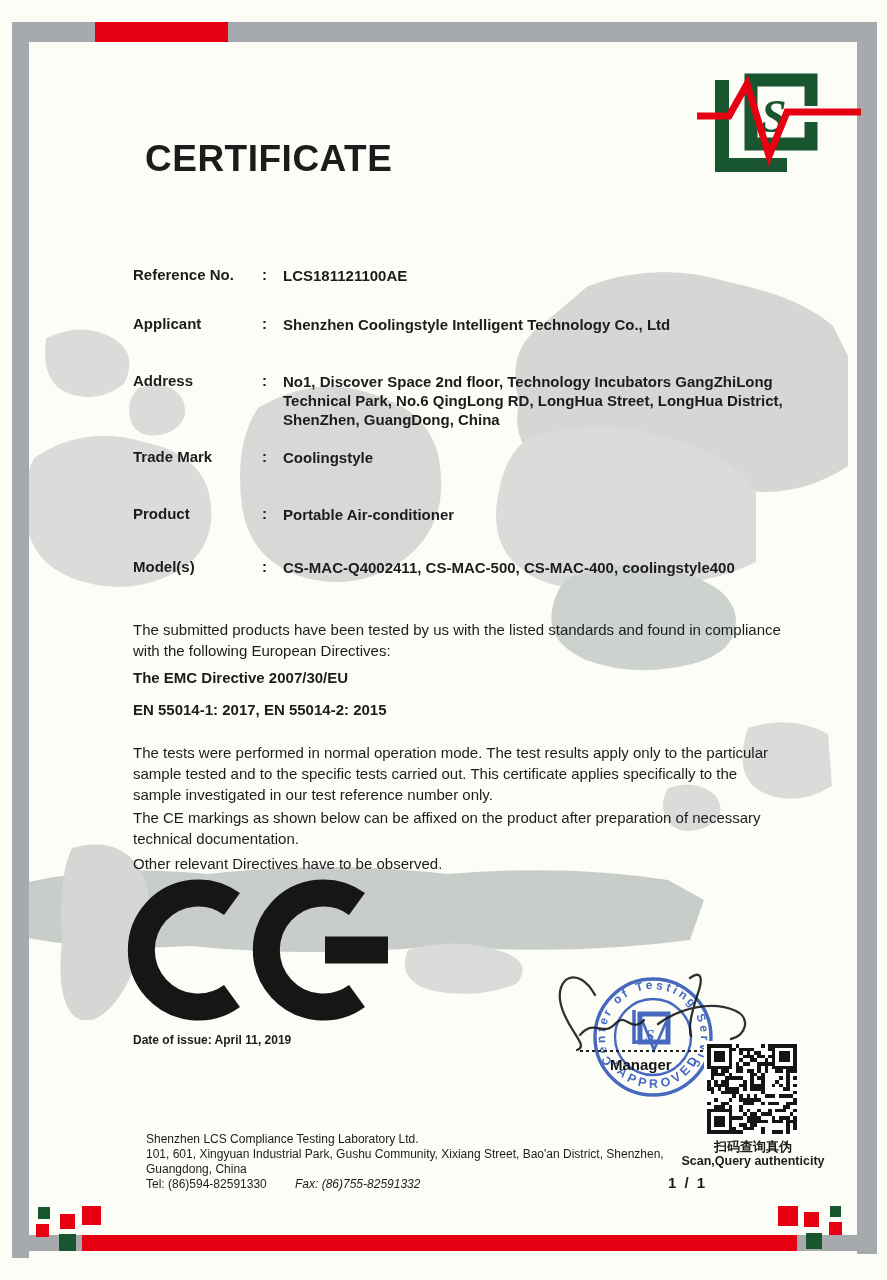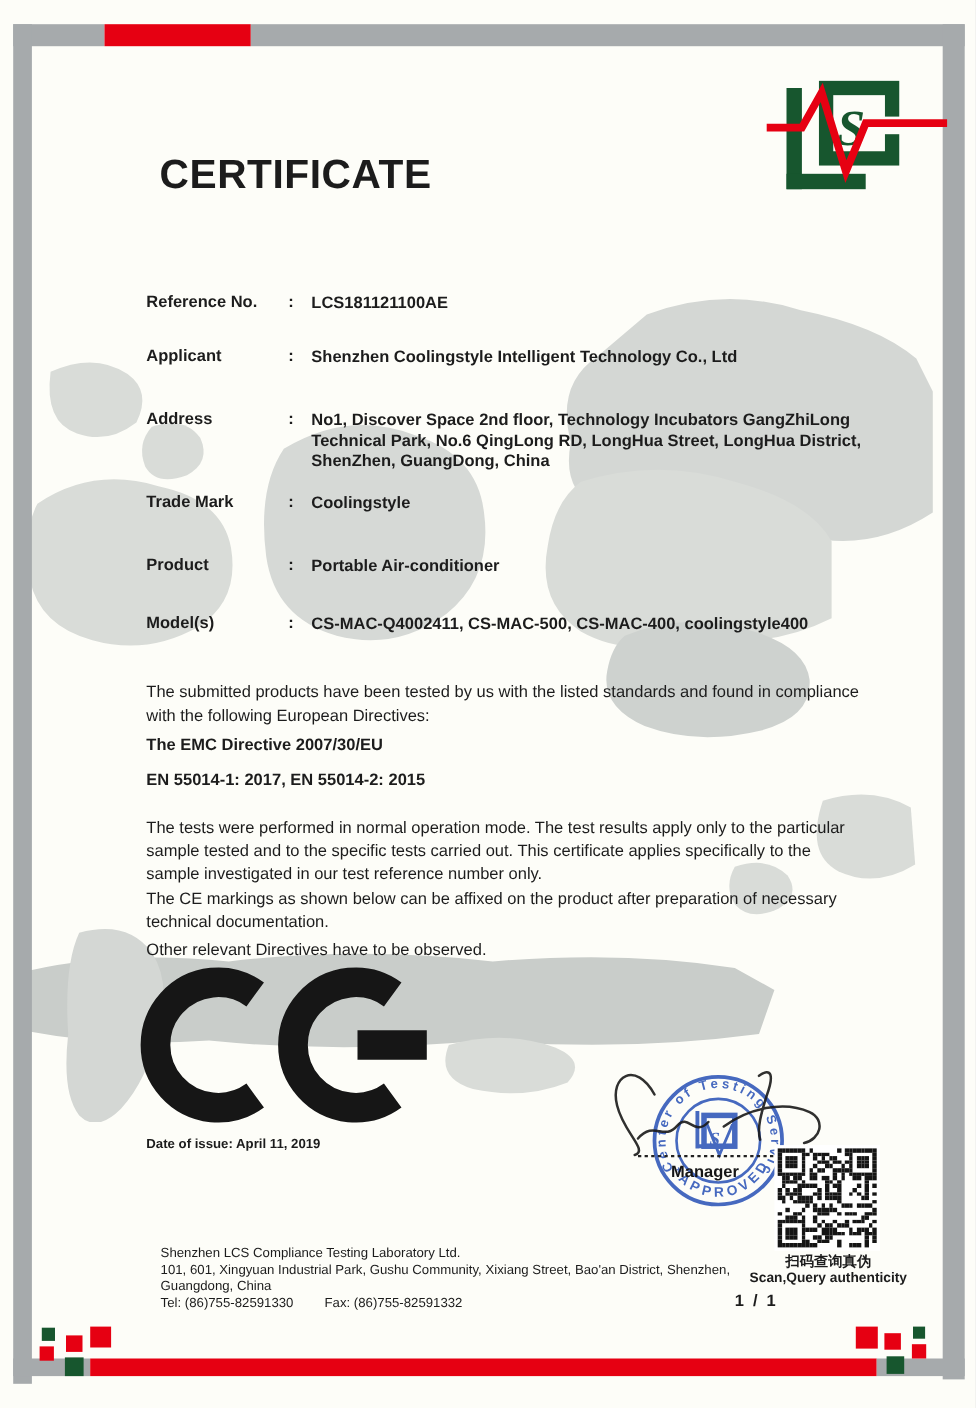--- a/index.html
+++ b/index.html
@@ -504,19 +504,19 @@
         <div style="grid-area: 25 / 23;"></div>
       </div>
   </div>
   <div class="qr-cap" style="left:678px;top:1138px;width:150px;font-size:13px;">扫码查询真伪</div>
   <div class="qr-cap" style="left:668px;top:1154px;width:170px;font-size:12.5px;">Scan,Query authenticity</div>
 
   <div class="foot foot-row" style="top:1132px;">Shenzhen LCS Compliance Testing Laboratory Ltd.</div>
   <div class="foot foot-row" style="top:1147px;">101, 601, Xingyuan Industrial Park, Gushu Community, Xixiang Street, Bao'an District, Shenzhen,</div>
   <div class="foot foot-row" style="top:1162px;">Guangdong, China</div>
   <div class="foot foot-row" style="top:1177px;width:500px;">
-    <span>Tel: (86)755-82591330</span>
-    <span class="foot-col2" style="left:149px;position:absolute;">Fax: (86)755-82591332</span>
+    <span>Tel: (86)594-82591330</span>
+    <span class="foot-col2" style="left:149px;position:absolute;font-style:italic;">Fax: (86)755-82591332</span>
   </div>
 
   <div class="abs pagenum" style="left:668px;top:1174px;">1 / 1</div>
 
 </div>
 
 </body></html>

